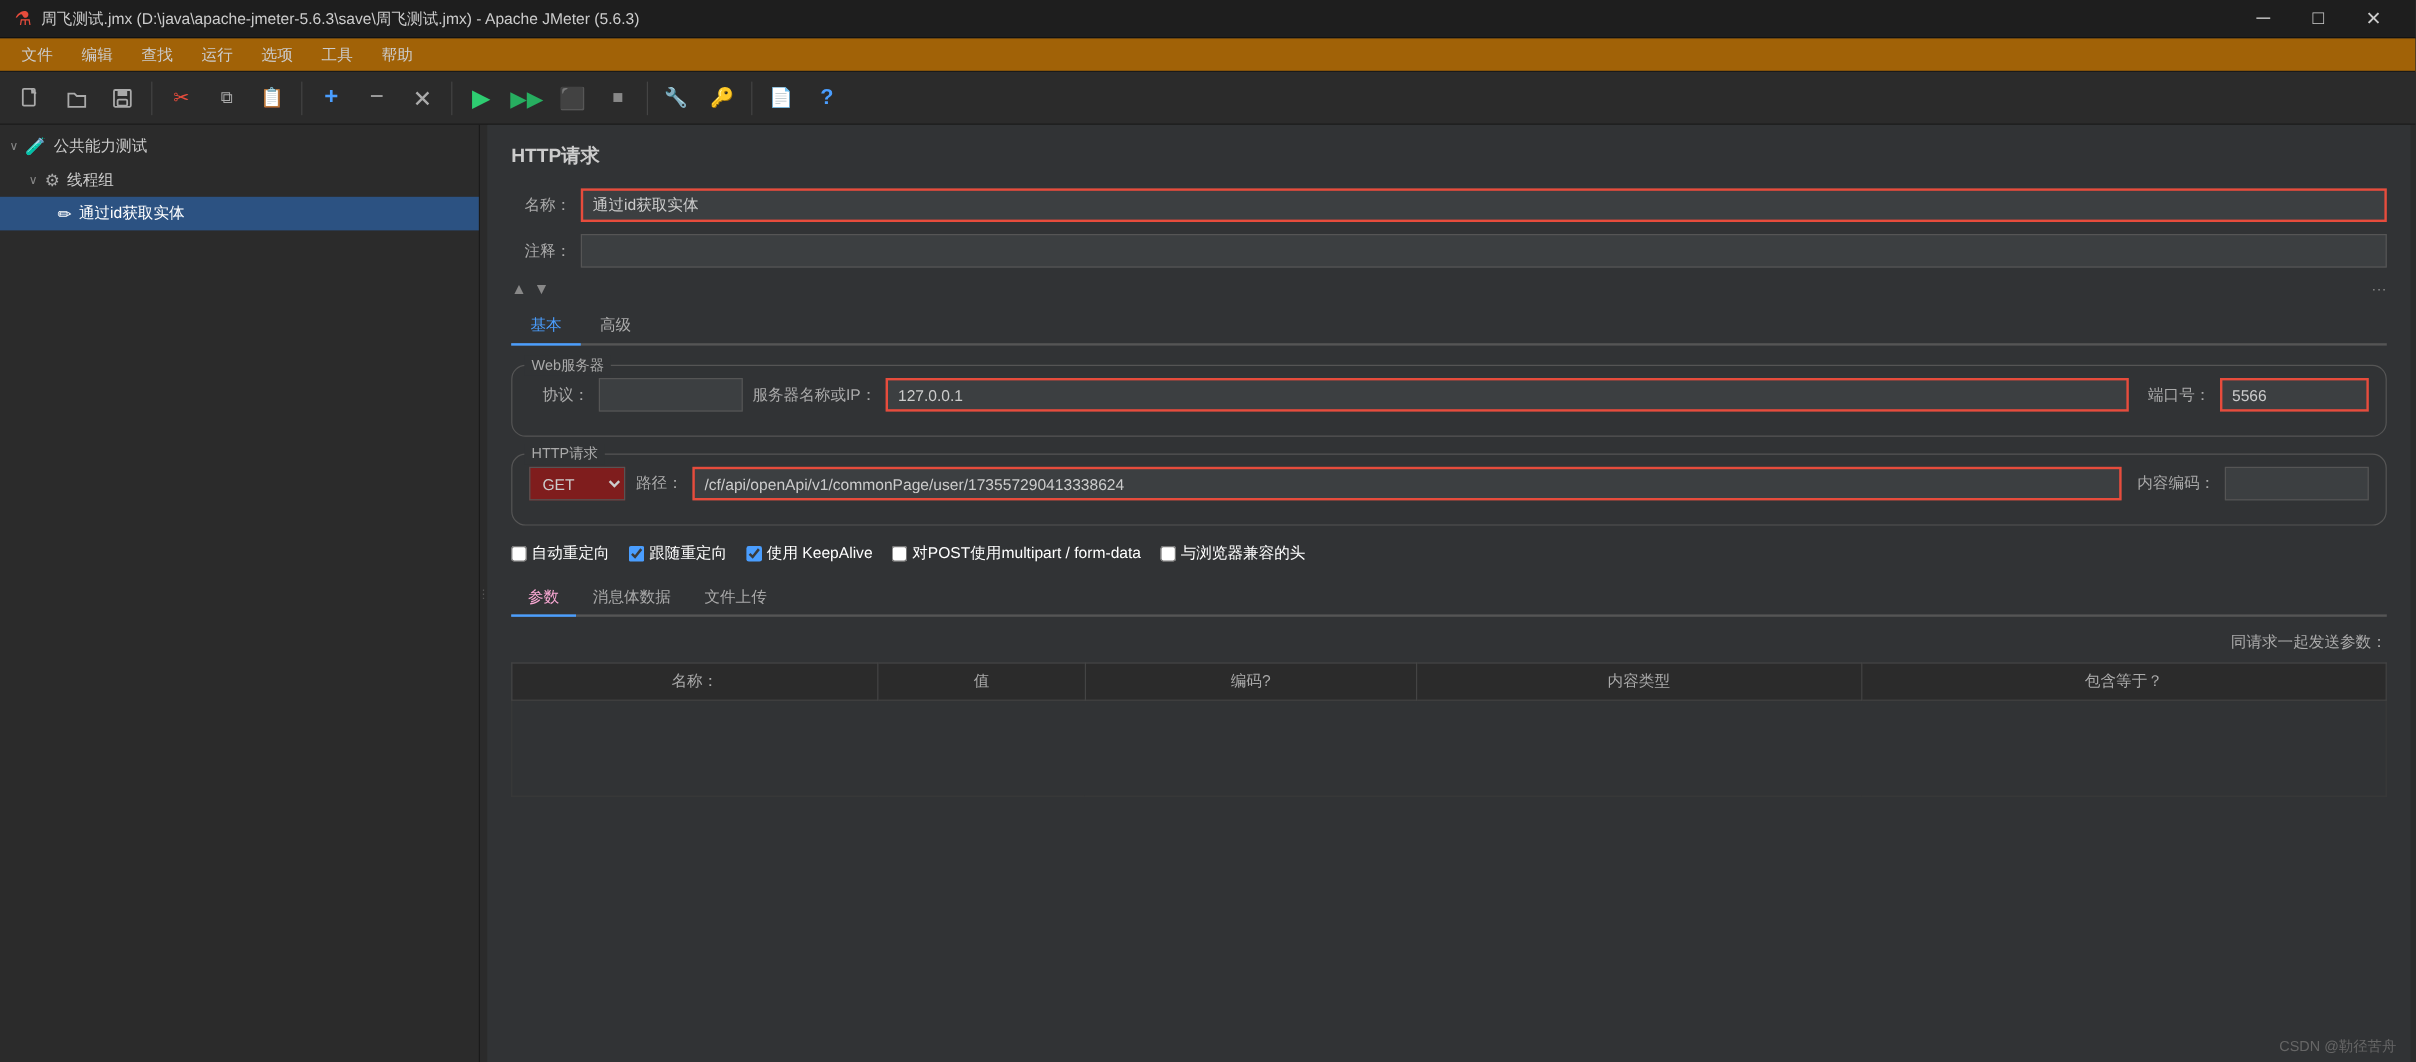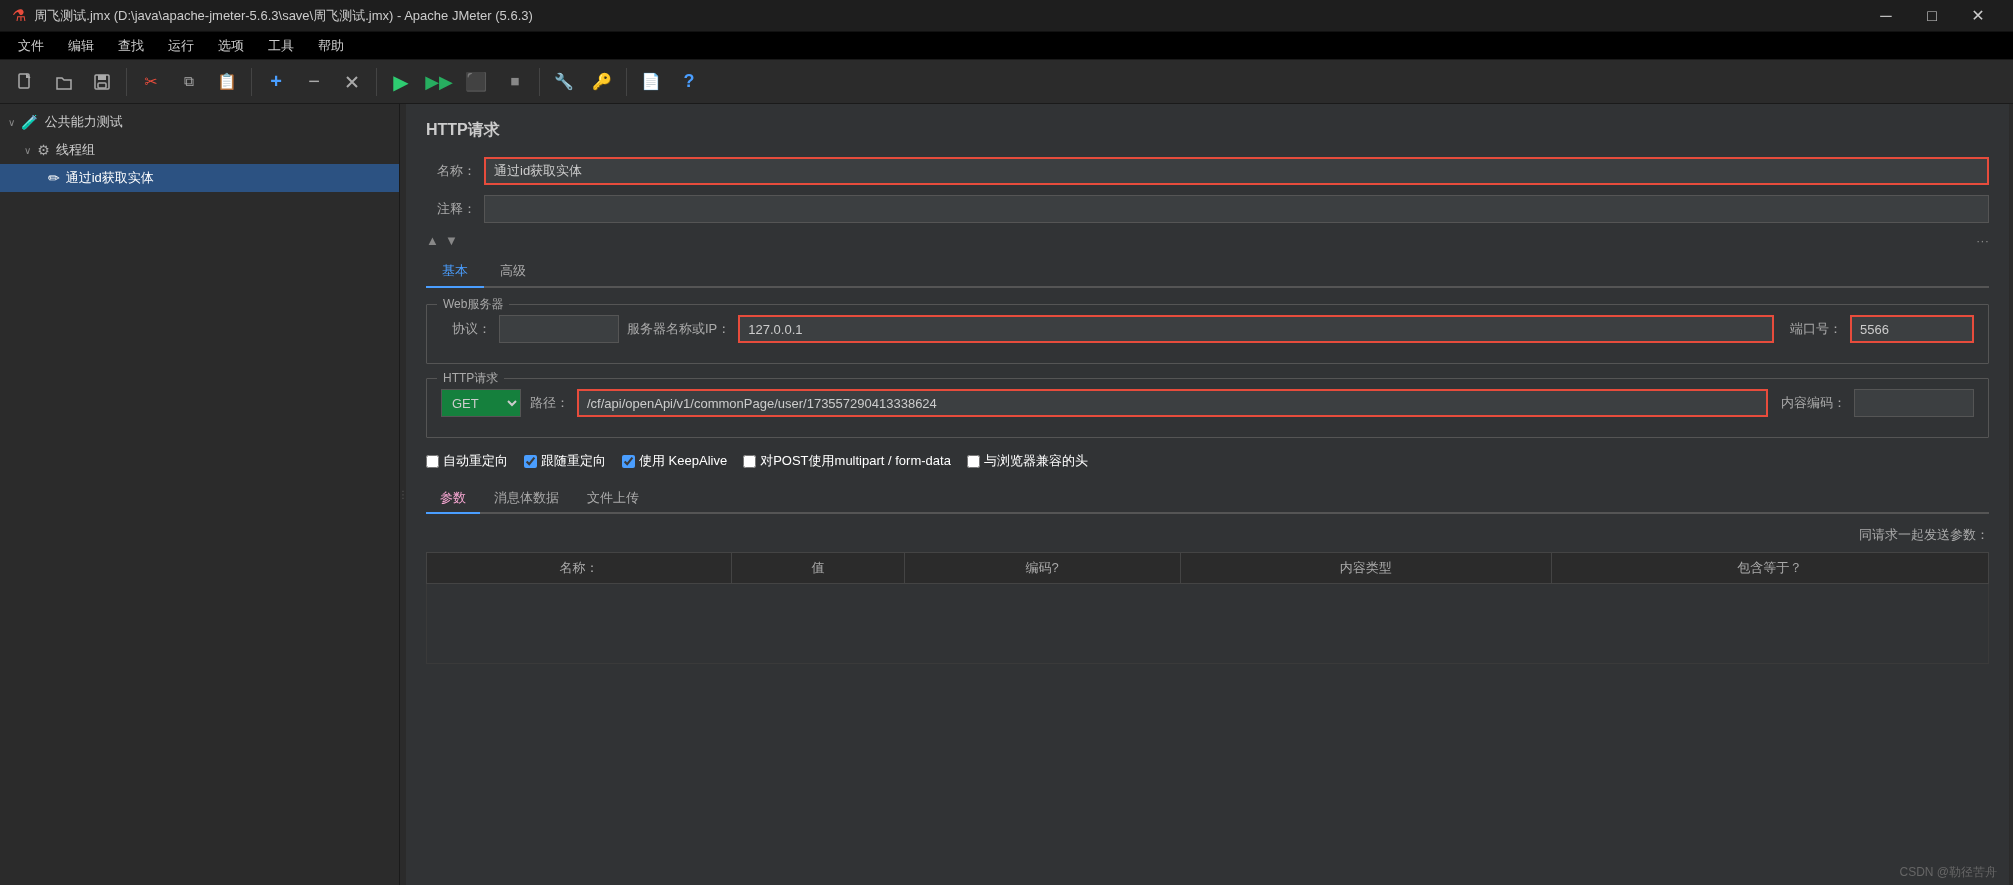--- a/index.html
+++ b/index.html
@@ -43,21 +43,21 @@
       display: flex;
       align-items: center;
       justify-content: center;
       cursor: pointer;
       color: #ccc;
       font-size: 16px;
     }
 
     
     .menu-bar {
-      background: #000000;
+      background: #a16207;
       height: 28px;
       display: flex;
       align-items: center;
       padding: 0 8px;
       border-bottom: 1px solid #1a1a1a;
       gap: 4px;
     }
     .menu-item {
       padding: 3px 10px;
       cursor: pointer;
@@ -208,38 +208,38 @@
       margin-bottom: -2px;
     }
     .tab.active {
       color: #4a9eff;
       border-bottom: 2px solid #4a9eff;
     }
 
     
     .group-box {
       border: 1px solid #555;
-      border-radius: 1px;
+      border-radius: 12px;
       padding: 10px 14px;
       margin-bottom: 14px;
       position: relative;
     }
     .group-box-title {
       position: absolute;
       top: -9px;
       left: 10px;
       background: #313335;
       padding: 0 6px;
       color: #aaaaaa;
       font-size: 12px;
     }
 
     
     .method-select {
-      background: #15803d;
+      background: #7f1d1d;
       border: 1px solid #555;
       color: #cccccc;
       padding: 4px 6px;
       font-size: 13px;
       height: 28px;
       outline: none;
       width: 80px;
       font-family: 'Microsoft YaHei', SimSun, sans-serif;
     }
 

